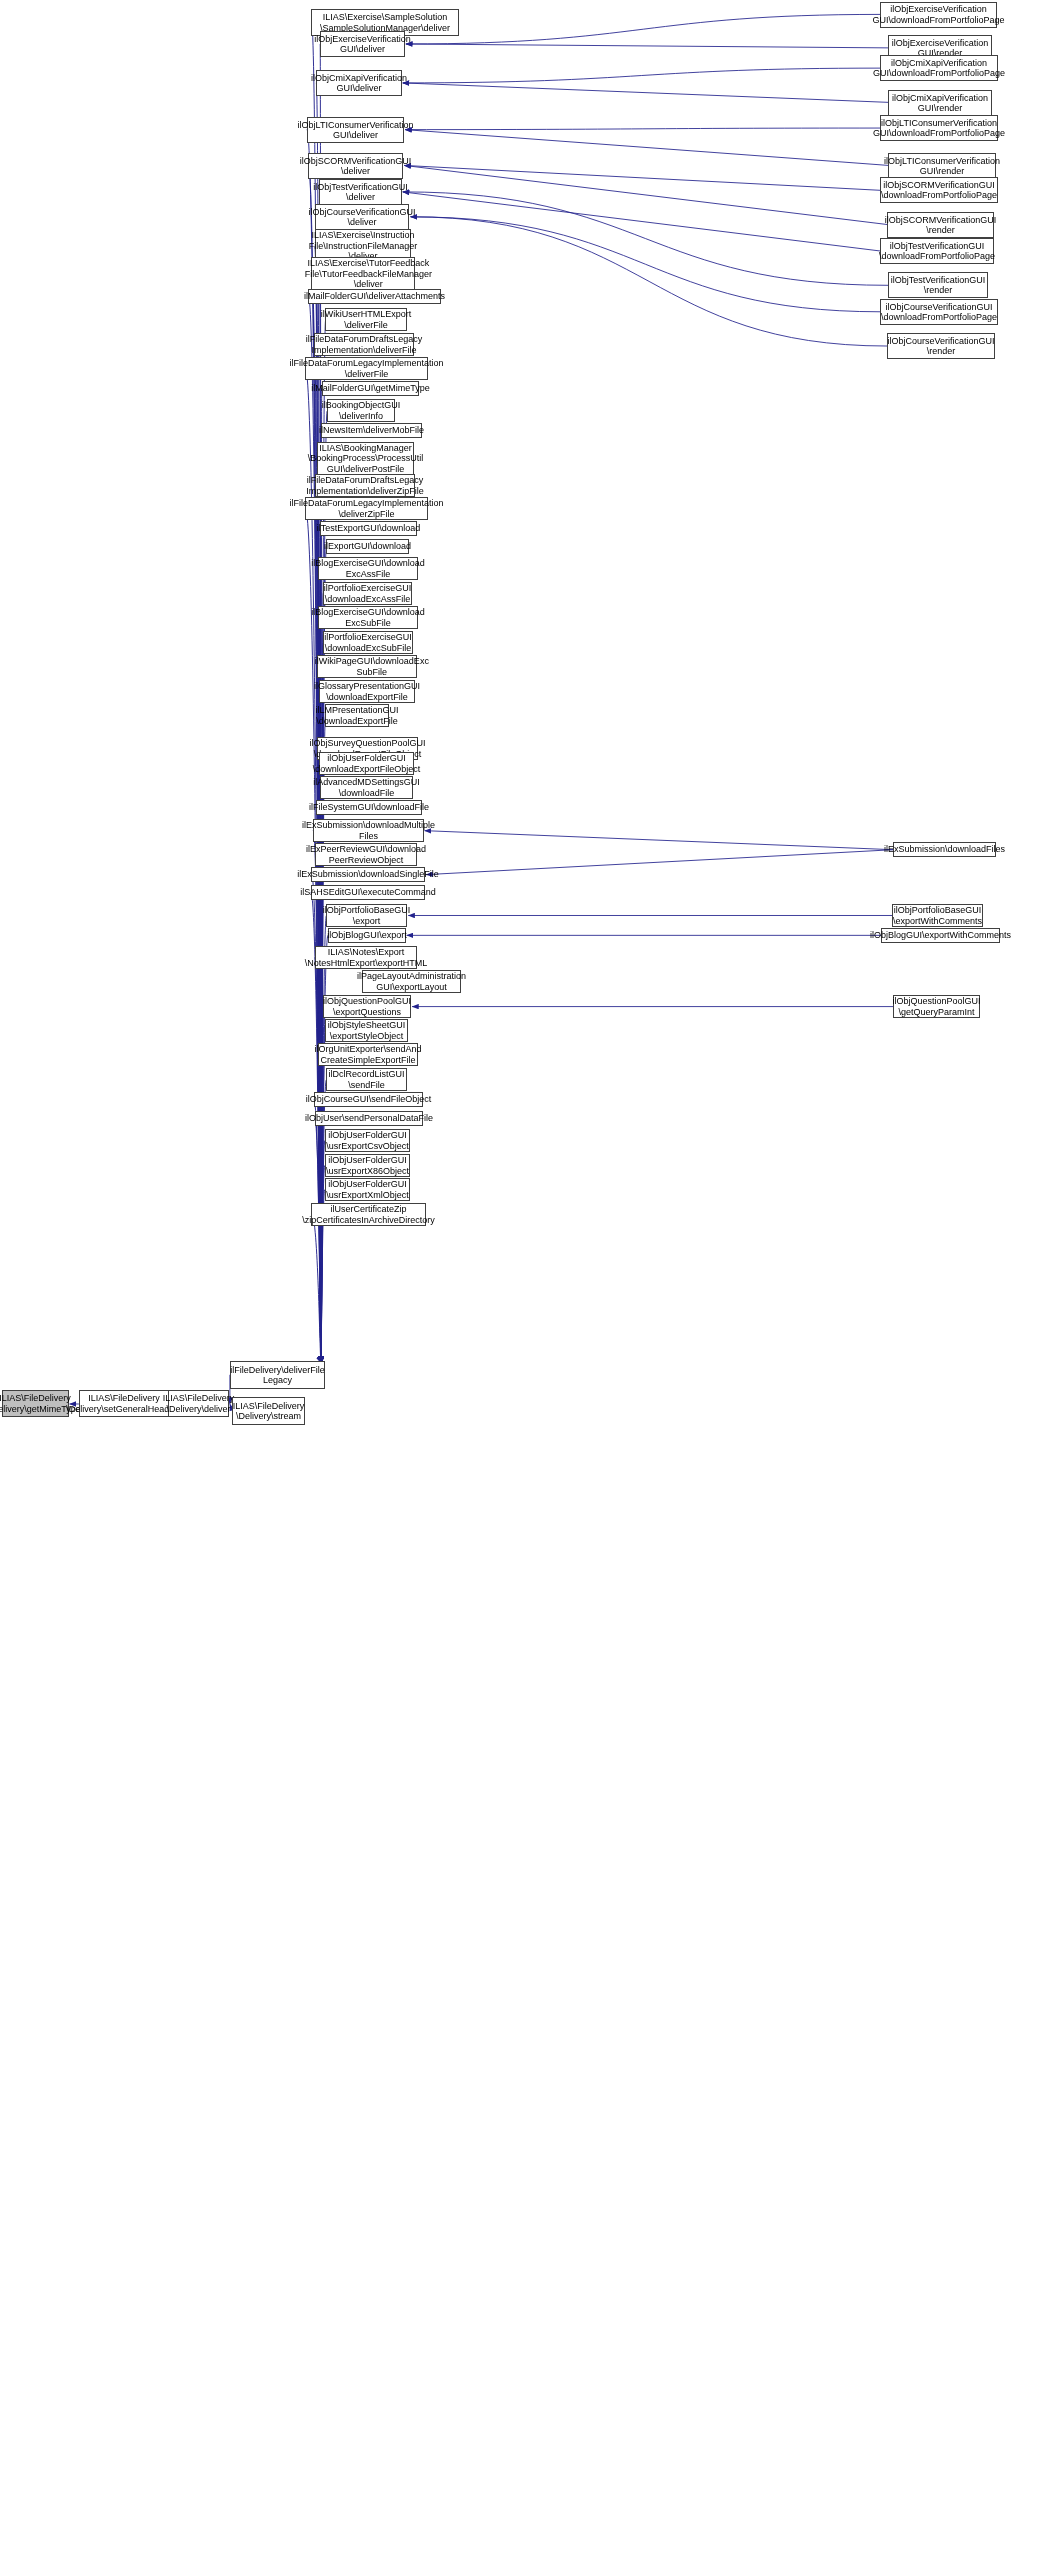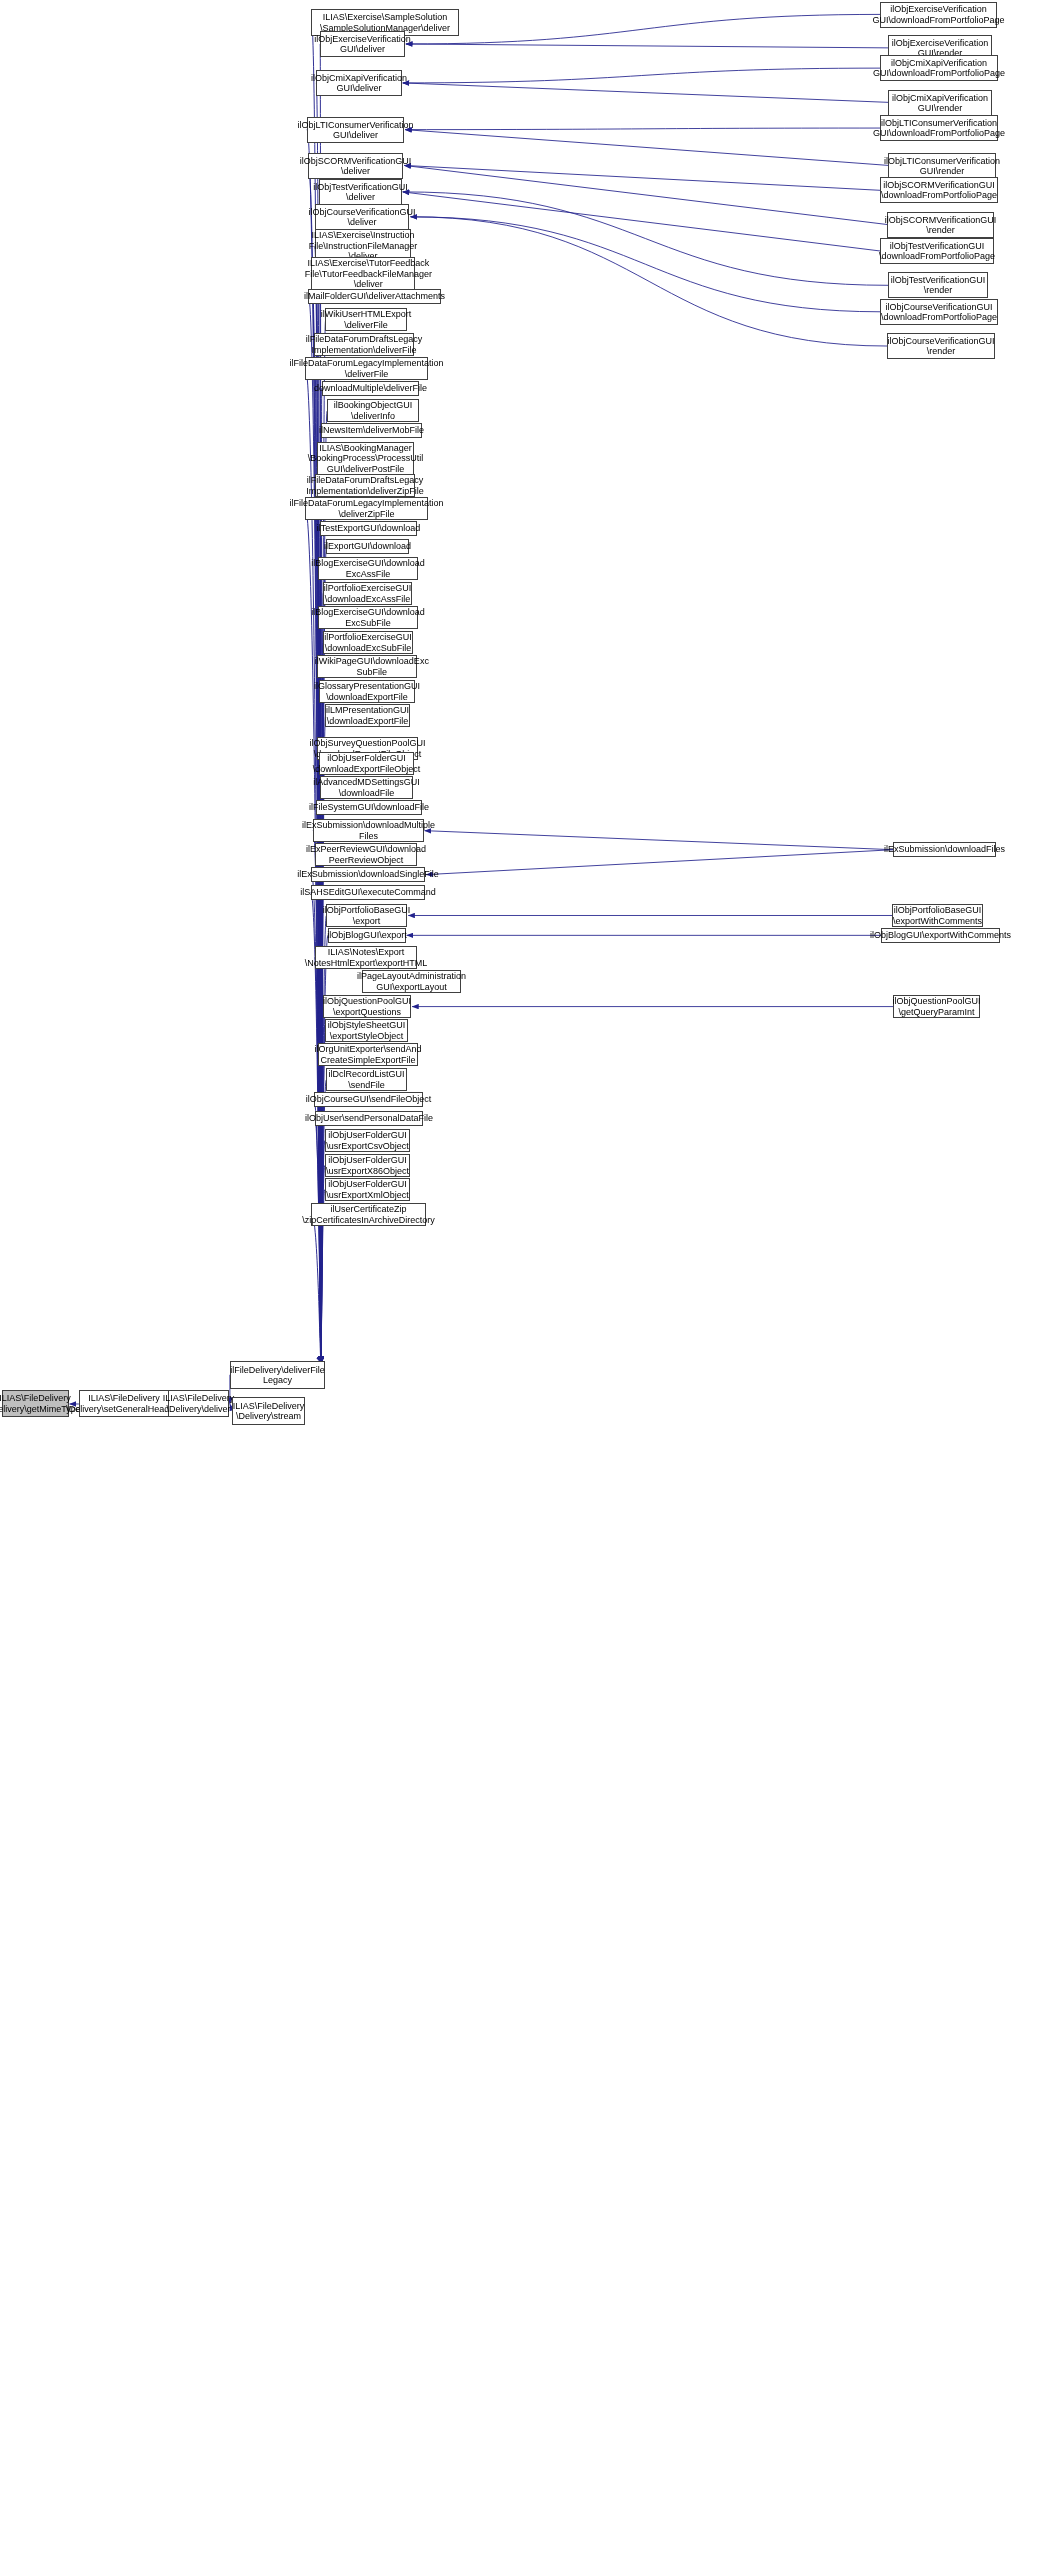--- a/index.html
+++ b/index.html
@@ -128,22 +128,22 @@
       <div class="node" style="left: 311px; top: 257px; width: 104px; height: 34px; padding-left: 13px;">ILIAS\Exercise\TutorFeedback
 File\TutorFeedbackFileManager
 \deliver</div>
       <div class="node" style="left: 308px; top: 289px; width: 133px; height: 15px;">ilMailFolderGUI\deliverAttachments</div>
       <div class="node" style="left: 325px; top: 308px; width: 82px; height: 23.4px;">ilWikiUserHTMLExport
 \deliverFile</div>
       <div class="node" style="left: 314px; top: 333px; width: 100px; height: 23.4px;">ilFileDataForumDraftsLegacy
 Implementation\deliverFile</div>
       <div class="node" style="left: 305px; top: 357px; width: 123px; height: 23.4px;">ilFileDataForumLegacyImplementation
 \deliverFile</div>
-      <div class="node" style="left: 322px; top: 381px; width: 97px; height: 15px;">downloadMultiple\deliverFile</div>
-      <div class="node" style="left: 327px; top: 399px; width: 92px; height: 23.4px;">ilBookingObjectGUI
+      <div class="node" style="left: 322px; top: 381px; width: 97px; height: 15px;">ilMailFolderGUI\getMimeType</div>
+      <div class="node" style="left: 327px; top: 399px; width: 68px; height: 23.4px;">ilBookingObjectGUI
 \deliverInfo</div>
       <div class="node" style="left: 321px; top: 423px; width: 101px; height: 15px;">ilNewsItem\deliverMobFile</div>
       <div class="node" style="left: 317px; top: 442px; width: 97px; height: 33px;">ILIAS\BookingManager
 \BookingProcess\ProcessUtil
 GUI\deliverPostFile</div>
       <div class="node" style="left: 315px; top: 474px; width: 100px; height: 23.4px;">ilFileDataForumDraftsLegacy
 Implementation\deliverZipFile</div>
       <div class="node" style="left: 305px; top: 497px; width: 123px; height: 23.4px;">ilFileDataForumLegacyImplementation
 \deliverZipFile</div>
       <div class="node" style="left: 320px; top: 521px; width: 97px; height: 15px;">ilTestExportGUI\download</div>
@@ -153,21 +153,21 @@
       <div class="node" style="left: 323px; top: 582px; width: 89px; height: 23.4px;">ilPortfolioExerciseGUI
 \downloadExcAssFile</div>
       <div class="node" style="left: 318px; top: 606px; width: 100px; height: 23.4px;">ilBlogExerciseGUI\download
 ExcSubFile</div>
       <div class="node" style="left: 323px; top: 631px; width: 90px; height: 23.4px;">ilPortfolioExerciseGUI
 \downloadExcSubFile</div>
       <div class="node" style="left: 317px; top: 655px; width: 100px; height: 23.4px; padding-left: 12px;">ilWikiPageGUI\downloadExc
 SubFile</div>
       <div class="node" style="left: 319px; top: 680px; width: 96px; height: 23.4px;">ilGlossaryPresentationGUI
 \downloadExportFile</div>
-      <div class="node" style="left: 325px; top: 704px; width: 85px; height: 23.4px;">ilLMPresentationGUI
+      <div class="node" style="left: 325px; top: 704px; width: 64px; height: 23.4px;">ilLMPresentationGUI
 \downloadExportFile</div>
       <div class="node" style="left: 317px; top: 728px; width: 101px; height: 23.4px; margin-top: 9px;">ilObjSurveyQuestionPoolGUI
 \downloadExportFileObject</div>
       <div class="node" style="left: 319px; top: 752px; width: 95px; height: 23.4px;">ilObjUserFolderGUI
 \downloadExportFileObject</div>
       <div class="node" style="left: 320px; top: 776px; width: 93px; height: 23.4px;">ilAdvancedMDSettingsGUI
 \downloadFile</div>
       <div class="node" style="left: 316px; top: 800px; width: 106px; height: 15px;">ilFileSystemGUI\downloadFile</div>
       <div class="node" style="left: 313px; top: 819px; width: 111px; height: 23.4px;">ilExSubmission\downloadMultiple
 Files</div>

